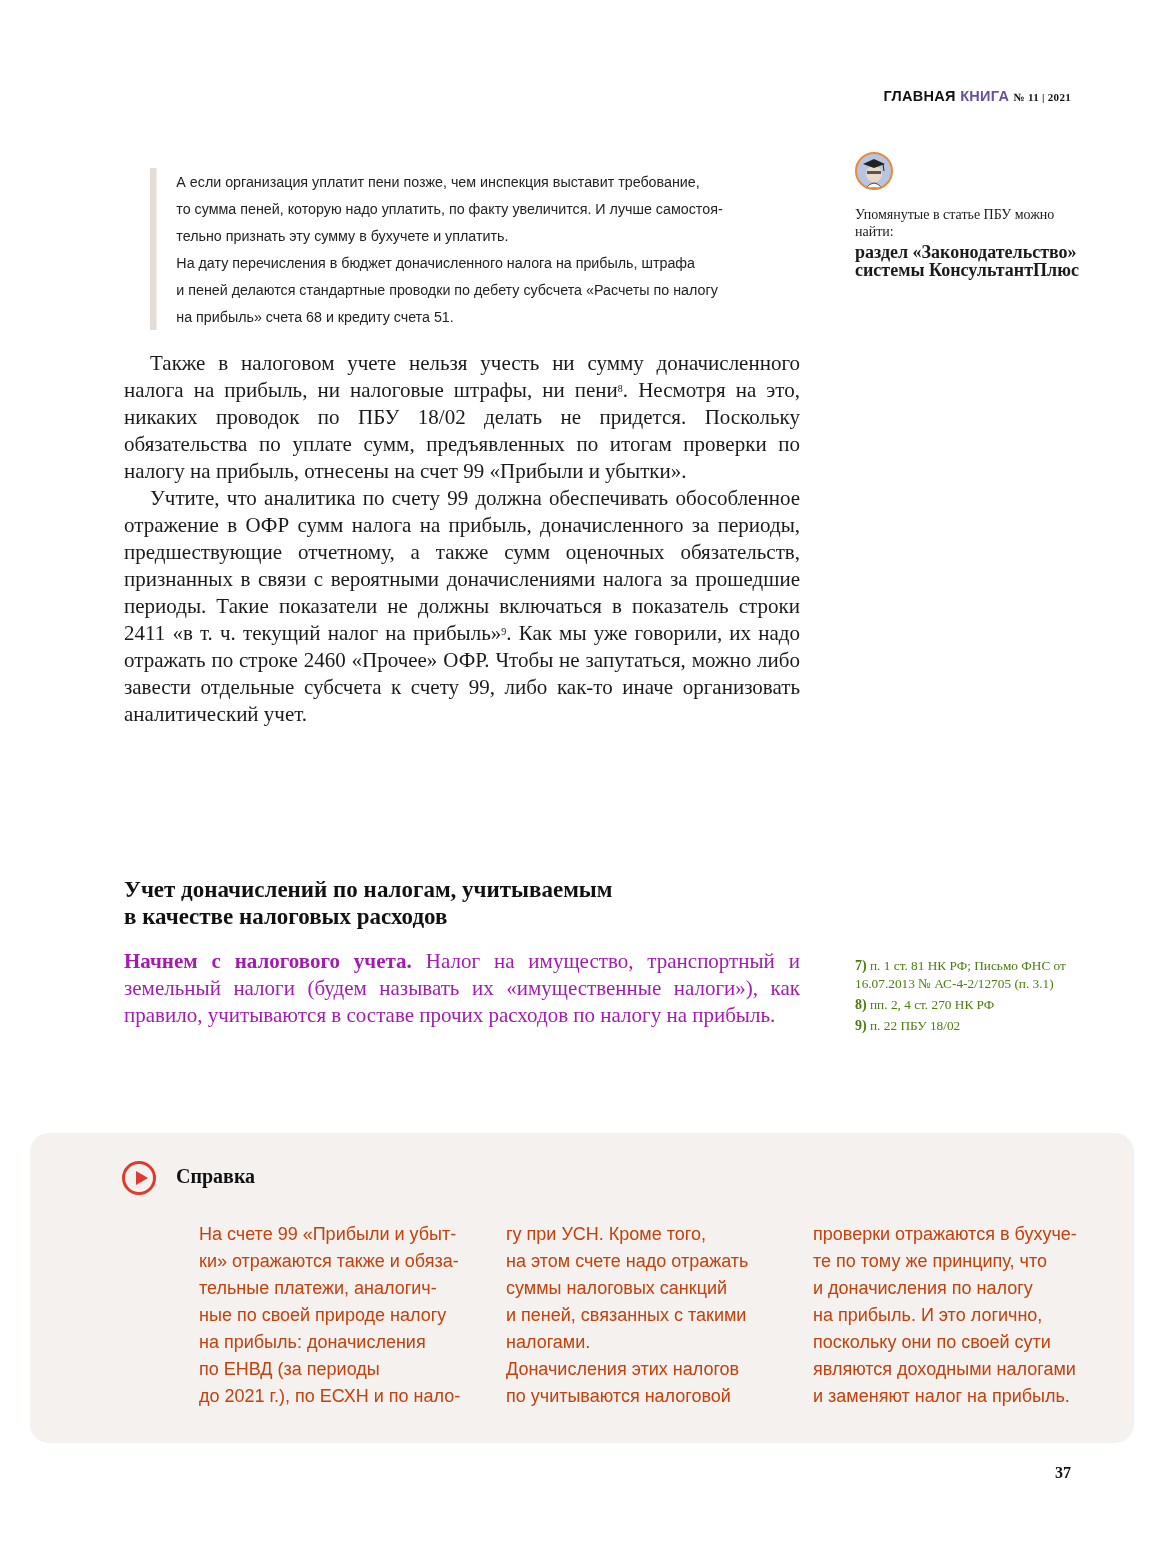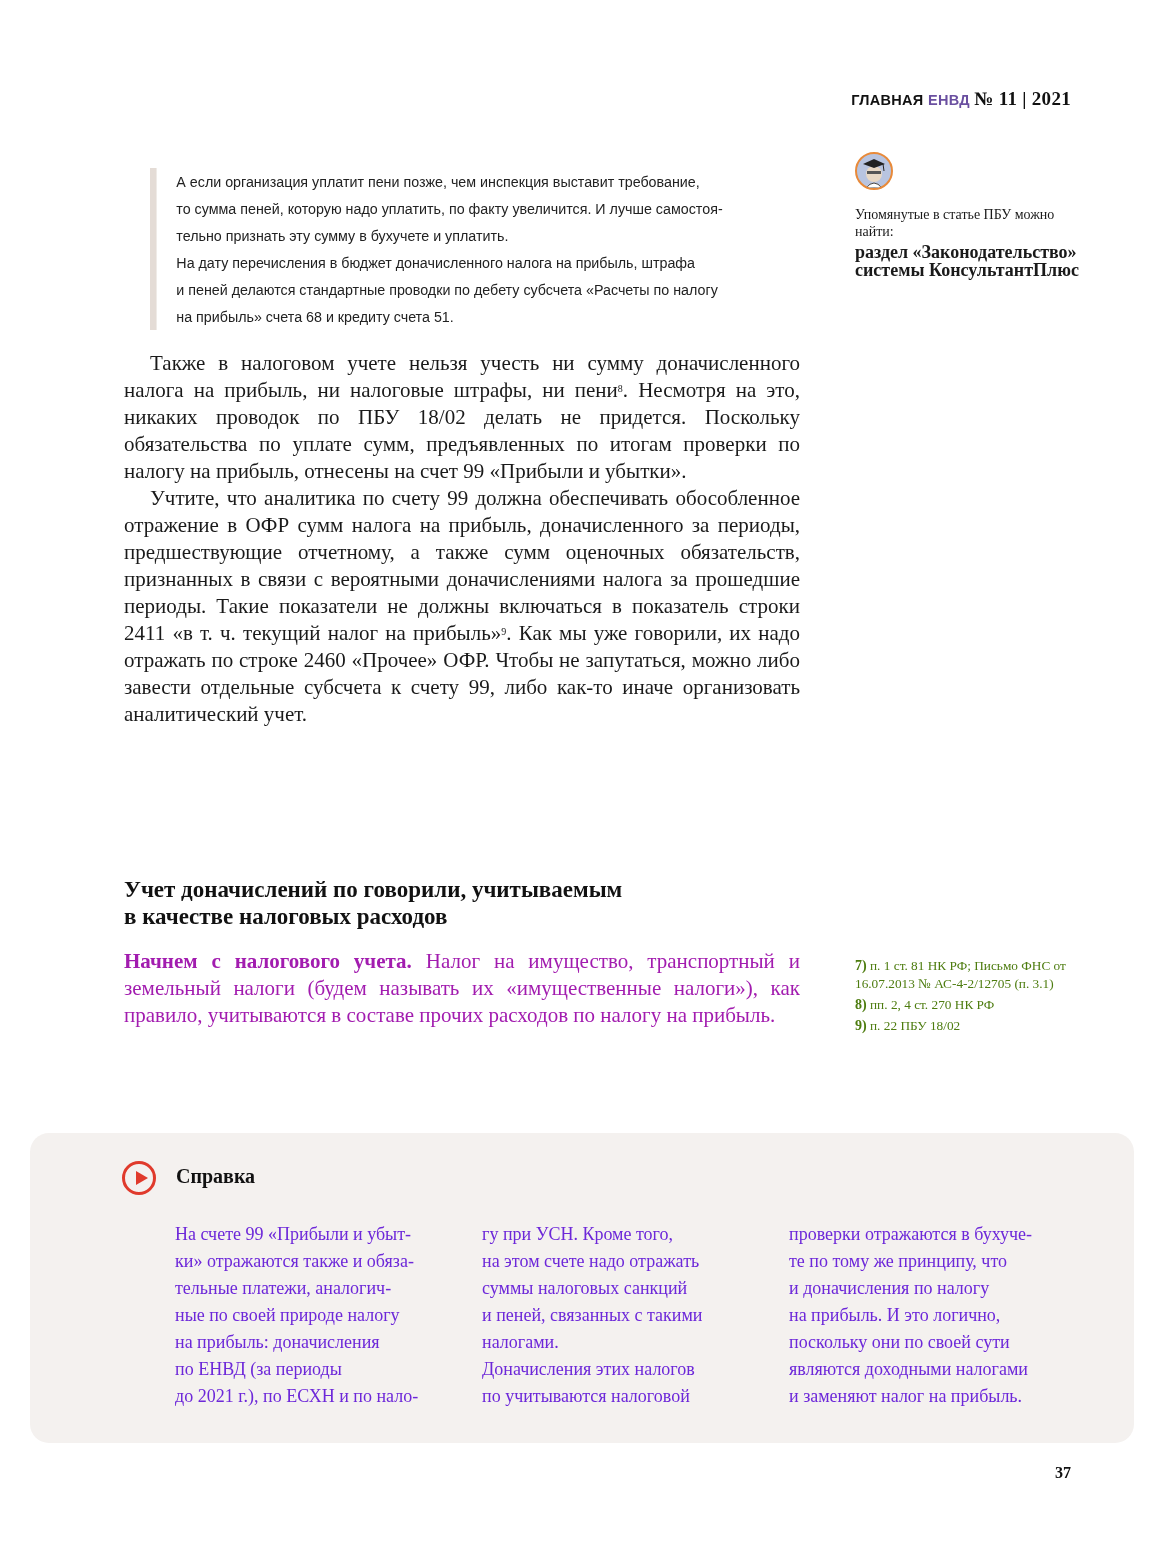--- a/index.html
+++ b/index.html
@@ -1,20 +1,20 @@
 <!DOCTYPE html>
 <html><head>
 <meta charset="utf-8">
 <style>
   html, body { margin:0; padding:0; background:#ffffff; }
   body { width:1163px; height:1559px; position:relative; overflow:hidden; color:#1a1a1a; }
 
   .running-head { position:absolute; top:88px; right:92px; font-family:"Liberation Sans", sans-serif; font-weight:bold; font-size:14.5px; letter-spacing:0.3px; color:#111; }
   .running-head .mag2 { color:#6a4fa0; }
-  .running-head .issue { font-family:"Liberation Serif", serif; font-weight:bold; font-size:19px; }
+  .running-head .issue { font-family:"Liberation Serif", serif; font-weight:bold; font-size:11px; }
 
   .callout { position:absolute; left:150px; top:168px; width:660px; border-left:7px solid #e4dcd6; padding-left:21px; font-family:"Liberation Sans", sans-serif; font-size:15.2px; line-height:27px; color:#222; transform:scaleX(0.94); transform-origin:left top; }
   .callout p { margin:0; white-space:nowrap; }
 
   .side-note { position:absolute; left:855px; top:152px; width:230px; font-family:"Liberation Serif", serif; color:#1a1a1a; }
   .avatar { width:34px; height:34px; border-radius:50%; border:2px solid #e88a3a; background:#b8c4e0; position:relative; overflow:hidden; }
   .side-note .txt { margin-top:16px; font-size:14px; line-height:17px; }
   .side-note .bold { font-weight:bold; font-size:18px; line-height:18px; margin-top:3px; }
 
   .body-text { position:absolute; left:124px; top:350px; width:676px; font-family:"Liberation Serif", serif; font-size:21px; line-height:27px; color:#1a1a1a; text-align:justify; }
@@ -31,31 +31,31 @@
   .footnotes .fn { margin-bottom:3px; }
   .footnotes b { font-size:14px; }
 
   .reference-box { position:absolute; left:30px; top:1133px; width:1104px; height:310px; background:#f4f1ef;border-radius:19px; }
   .reference-box .saw { position:absolute; top:-4px; left:0; width:100%; height:8px;
     background: radial-gradient(circle at 6px 0px, #ffffff 4px, transparent 4.5px);
     background-size:12px 8px; }
   .ref-icon { position:absolute; left:92px; top:28px; width:34px; height:34px; border:3.5px solid #e03a2c; border-radius:50%; box-sizing:border-box; }
   .ref-icon::after { content:""; position:absolute; left:11px; top:7px; width:0; height:0; border-top:7.5px solid transparent; border-bottom:7.5px solid transparent; border-left:12px solid #e03a2c; }
   .ref-title { position:absolute; left:146px; top:32px; font-family:"Liberation Serif", serif; font-weight:bold; font-size:20px; color:#111; }
-  .ref-col { position:absolute; top:88px; font-family:Liberation Serif, serif; font-size:18px; line-height:27px; color:#6d28d9; white-space:nowrap; }
+  .ref-col { position:absolute; top:88px; font-family:Liberation Sans, sans-serif; font-size:18px; line-height:27px; color:#c2410c; white-space:nowrap;margin-left:24px; }
   .ref-col p { margin:0; }
 
   .page-number { position:absolute; right:92px; top:1464px; font-family:"Liberation Serif", serif; font-size:16px; color:#111;font-weight:bold; }
 </style>
 </head>
 <body>
 
 <div class="running-head">
   <span>ГЛАВНАЯ</span>
-  <span class="mag2">ЕНВД</span>
+  <span class="mag2">КНИГА</span>
   <span class="issue">№ 11 | 2021</span>
 </div>
 
 <div class="callout">
   <p>А если организация уплатит пени позже, чем инспекция выставит требование,</p>
   <p>то сумма пеней, которую надо уплатить, по факту увеличится. И лучше самостоя-</p>
   <p>тельно признать эту сумму в бухучете и уплатить.</p>
   <p>На дату перечисления в бюджет доначисленного налога на прибыль, штрафа</p>
   <p>и пеней делаются стандартные проводки по дебету субсчета «Расчеты по налогу</p>
   <p>на прибыль» счета 68 и кредиту счета 51.</p>
@@ -74,21 +74,21 @@
   <div class="txt">Упомянутые в статье ПБУ можно найти:</div>
   <div class="bold">раздел «Законодательство» системы КонсультантПлюс</div>
 </div>
 
 <div class="body-text">
   <p><span>Также в налоговом учете нельзя учесть ни сумму доначисленного налога на прибыль, ни налоговые штрафы, ни пени</span><sup>8</sup><span>. Несмотря на это, никаких проводок по ПБУ 18/02 делать не придется. Поскольку обязательства по уплате сумм, предъявленных по итогам проверки по налогу на прибыль, отнесены на счет 99 «Прибыли и убытки».</span></p>
   <p><span>Учтите, что аналитика по счету 99 должна обеспечивать обособленное отражение в ОФР сумм налога на прибыль, доначисленного за периоды, предшествующие отчетному, а также сумм оценочных обязательств, признанных в связи с вероятными доначислениями налога за прошедшие периоды. Такие показатели не должны включаться в показатель строки 2411 «в т. ч. текущий налог на прибыль»</span><sup>9</sup><span>. Как мы уже говорили, их надо отражать по строке 2460 «Прочее» ОФР. Чтобы не запутаться, можно либо завести отдельные субсчета к счету 99, либо как-то иначе организовать аналитический учет.</span></p>
 </div>
 
 <div class="section-title">
-  <div>Учет доначислений по говорили, учитываемым</div>
+  <div>Учет доначислений по налогам, учитываемым</div>
   <div>в качестве налоговых расходов</div>
 </div>
 
 <div class="section-body">
   <p><b>Начнем с налогового учета.</b><span> Налог на имущество, транспортный и земельный налоги (будем называть их «имущественные налоги»), как правило, учитываются в составе прочих расходов по налогу на прибыль.</span></p>
 </div>
 
 <div class="footnotes">
   <div class="fn"><b>7)</b> <span>п. 1 ст. 81 НК РФ; Письмо ФНС от 16.07.2013 № АС-4-2/12705 (п. 3.1)</span></div>
   <div class="fn"><b>8)</b> <span>пп. 2, 4 ст. 270 НК РФ</span></div>

